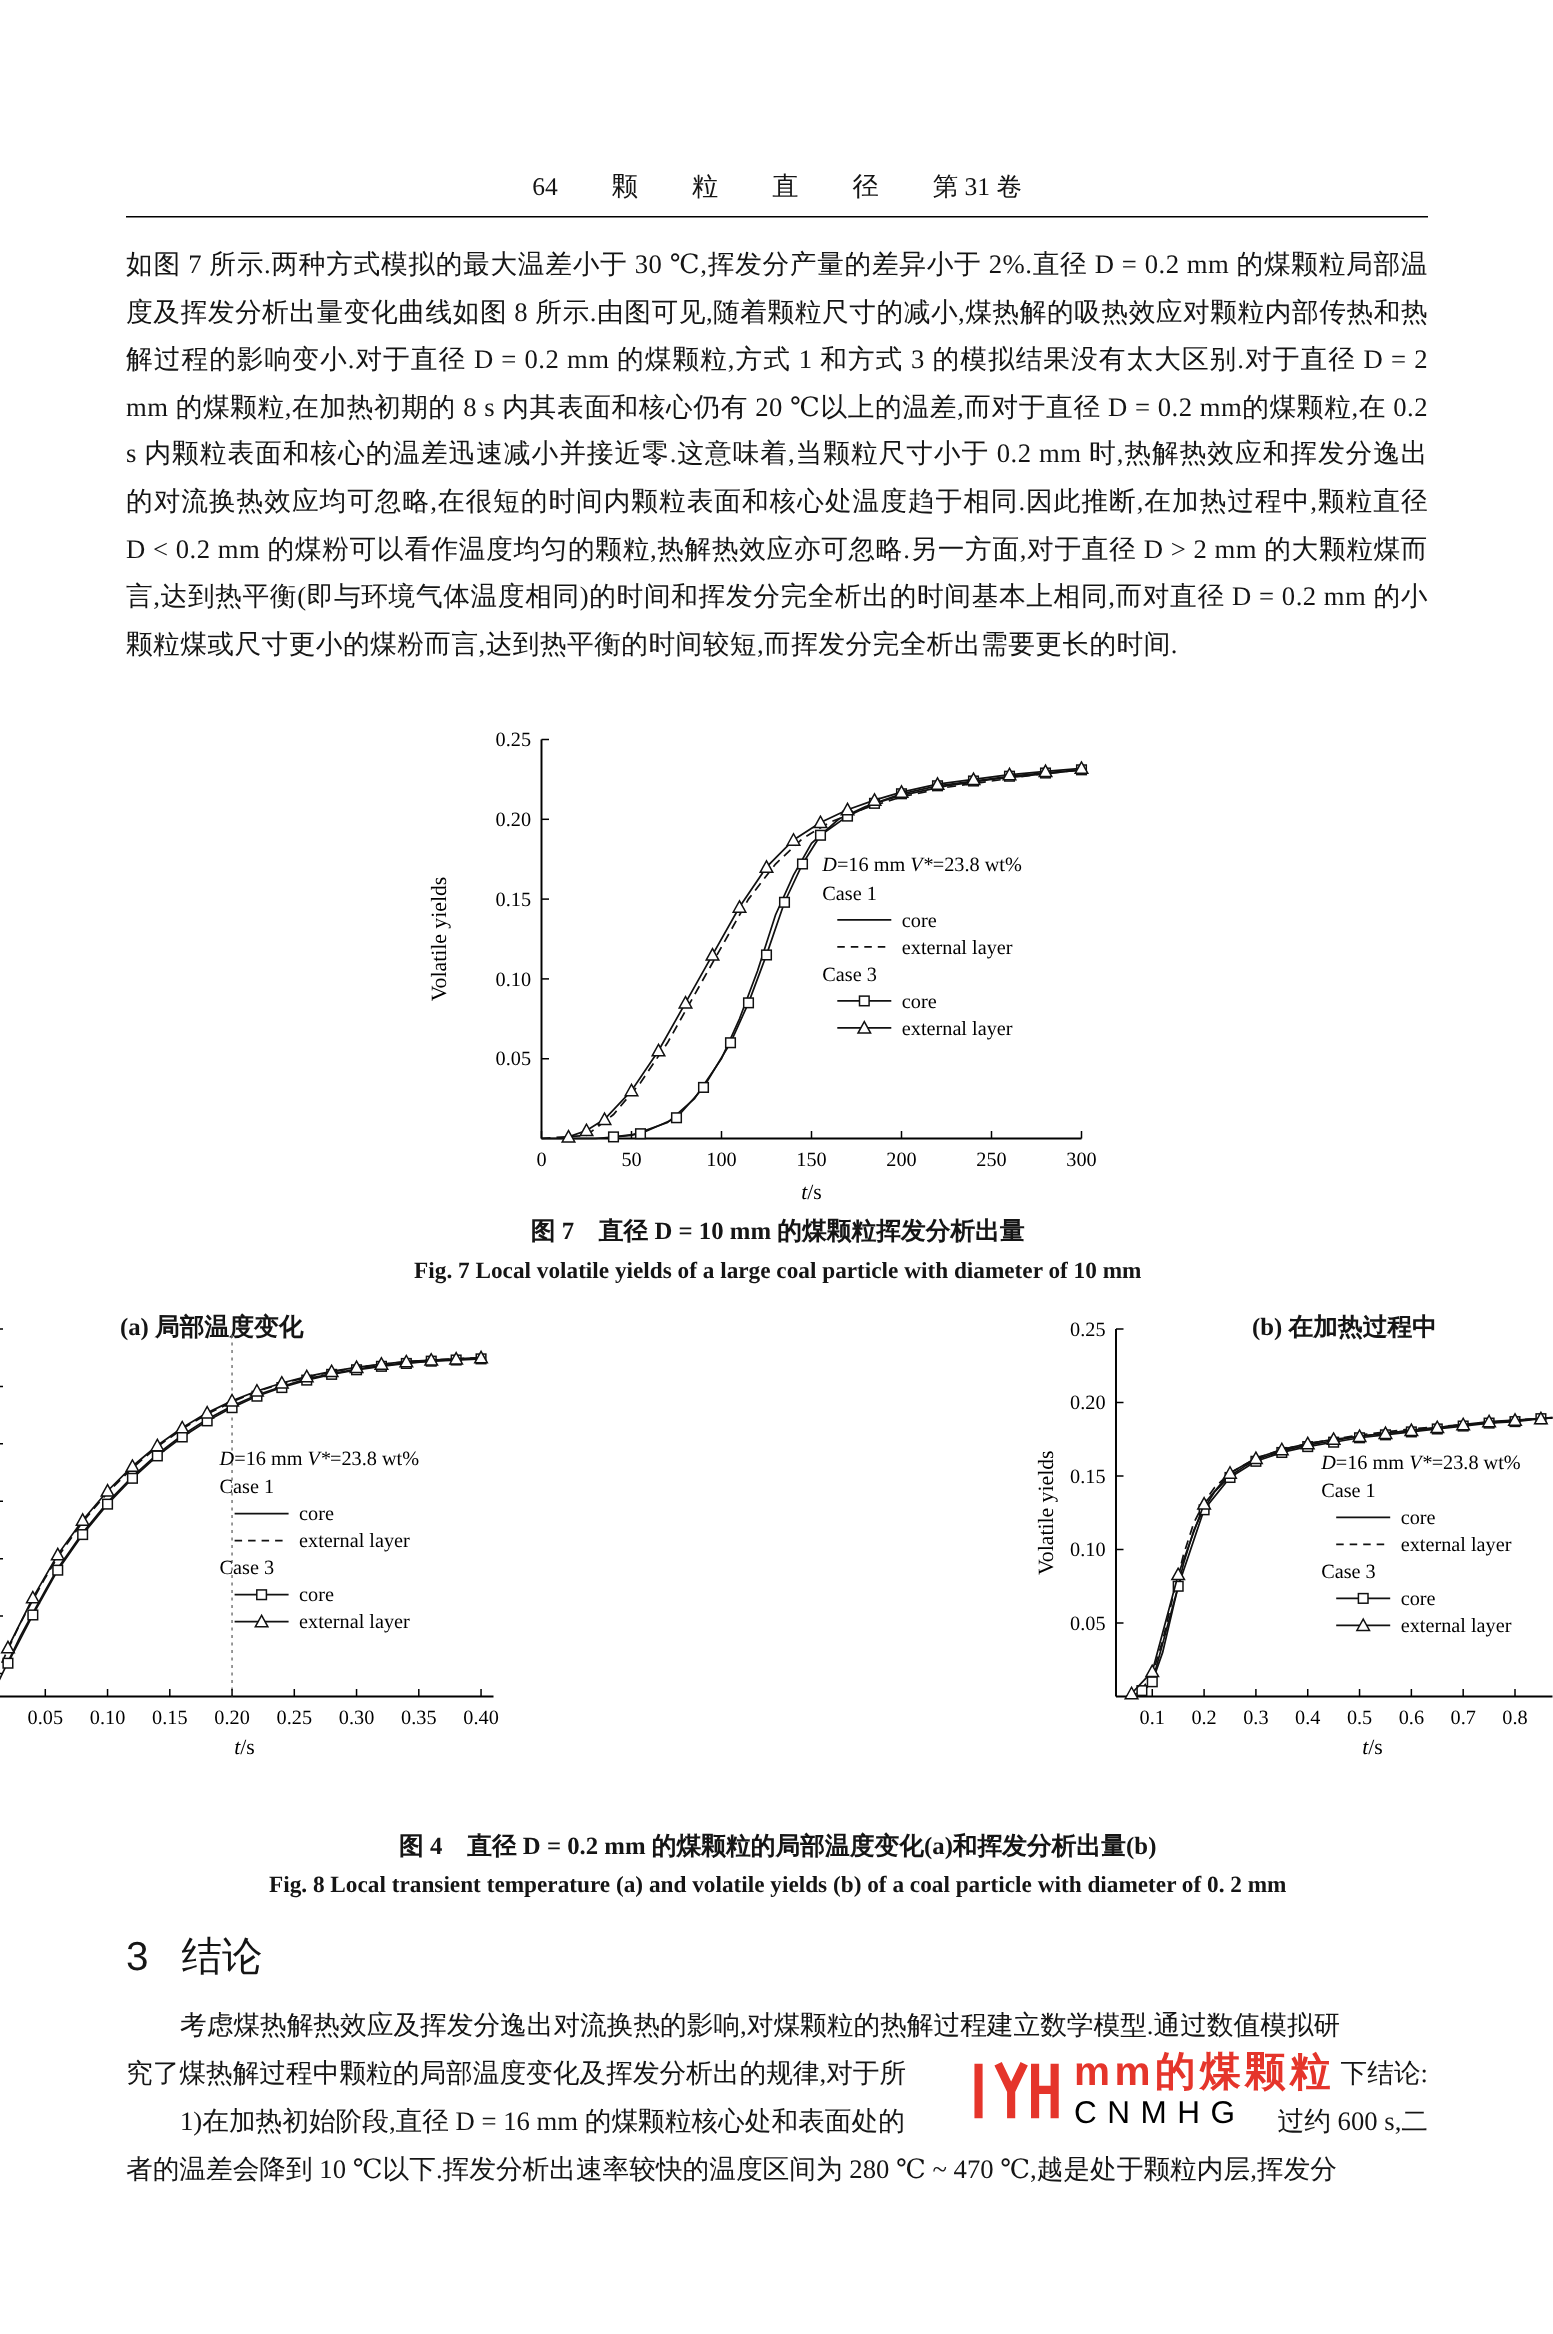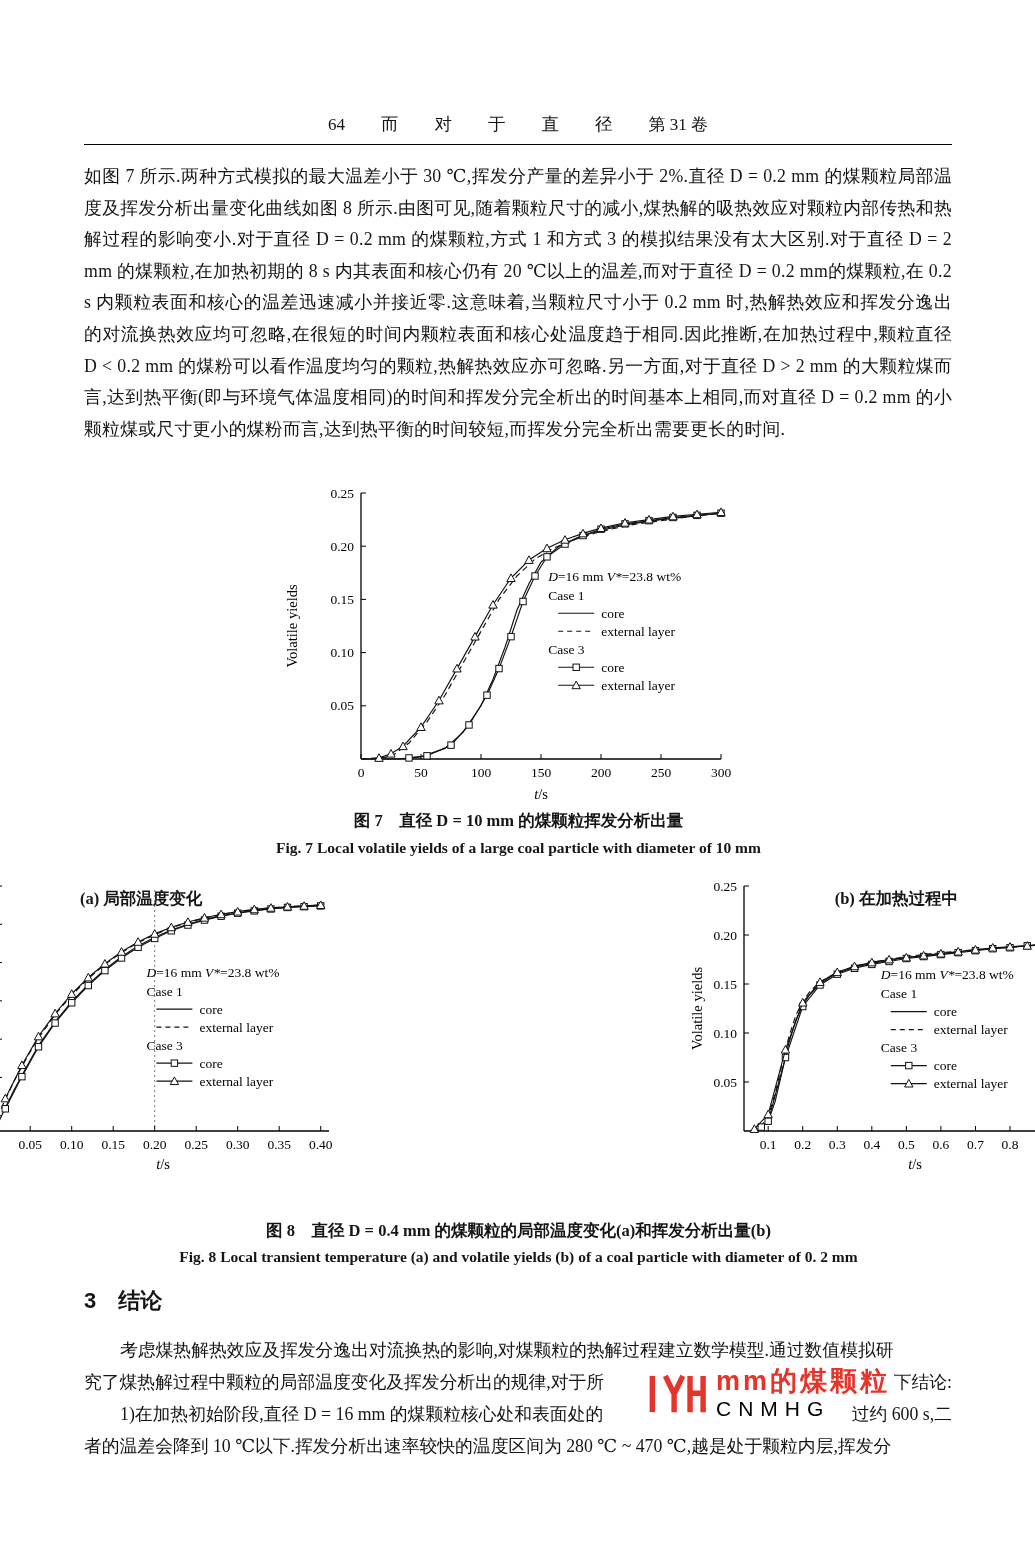--- a/index.html
+++ b/index.html
@@ -5,46 +5,46 @@
   *{margin:0;padding:0;box-sizing:border-box}
   html,body{width:1035px;height:1556px;background:#fff;overflow:hidden}
   body{font-family:"Liberation Serif","DejaVu Serif",serif;color:#151515;position:relative}
   .header{position:absolute;left:84px;top:112px;width:868px;display:flex;justify-content:center;align-items:baseline;font-size:17px;padding-bottom:8px;border-bottom:1.8px solid #000}
   .journal-title{letter-spacing:36px;padding-left:36px;font-size:17.5px}
   .main-par{position:absolute;left:84px;top:161px;width:868px;font-size:17.8px;line-height:31.6px;text-align:justify;letter-spacing:.3px}
   .chart{position:absolute}
   #host-fig7{left:281px;top:477px}
   .fig8-row{position:absolute;left:80px;top:872px;width:878px;display:flex;justify-content:space-between}
   .fig8-col{display:flex;flex-direction:column;align-items:center}
-  .subcap{font-size:16.5px;font-weight:bold;margin-top:16px}
+  .subcap{font-size:16.5px;font-weight:bold;margin-top:2px}
   .figcap{position:absolute;left:2px;right:0;text-align:center;font-weight:bold}
   .cap7-zh{top:810px;font-size:16.5px}
   .cap7-en{top:839px;font-size:15.5px}
   .cap8-zh{top:1220px;font-size:16.5px}
   .cap8-en{top:1248px;font-size:15.5px}
-  .h3{position:absolute;left:84px;top:1286px;font-size:22px;font-weight:bold;font-family:"Liberation Sans","DejaVu Sans",sans-serif}
+  .h3{position:absolute;left:84px;top:1286px;font-size:27px;font-weight:normal;font-family:"Liberation Sans","DejaVu Sans",sans-serif}
   .h3 .num{margin-right:22px}
   .concl{position:absolute;left:84px;top:1334px;width:868px;font-size:17.8px;line-height:32px;z-index:2}
   .cline{height:32px;white-space:nowrap}
   .cline.indent{text-indent:36px}
   .cline.split{display:flex;justify-content:space-between;text-indent:0}
   .cline.split.indent span:first-child{padding-left:36px}
   .watermark{position:absolute;left:642px;top:1364px;z-index:1;background:#fff;display:flex;align-items:center;gap:10px;padding:2px 6px}
   .wm-texts{display:flex;flex-direction:column;line-height:1.15}
   .wm-zh{font-family:"Liberation Sans","DejaVu Sans",sans-serif;font-weight:bold;font-size:27px;color:#e5352b;letter-spacing:3px}
   .wm-en{font-family:"Liberation Sans","DejaVu Sans",sans-serif;font-size:21px;color:#000000;letter-spacing:7px}
   .wanfang{position:absolute;left:92px;top:1568px;font-size:17px;color:#333;letter-spacing:2px}
   svg text{fill:#000;font-family:"Liberation Serif","DejaVu Serif",serif}
 </style>
 </head>
 <body>
 
 <div class="header">
   <span>64</span>
-  <span class="journal-title">而对于直径</span>
+  <span class="journal-title">颗粒直径</span>
   <span>第 31 卷</span>
 </div>
 
 <p class="main-par">如图 7 所示.两种方式模拟的最大温差小于 30 ℃,挥发分产量的差异小于 2%.直径 D = 0.2 mm 的煤颗粒局部温度及挥发分析出量变化曲线如图 8 所示.由图可见,随着颗粒尺寸的减小,煤热解的吸热效应对颗粒内部传热和热解过程的影响变小.对于直径 D = 0.2 mm 的煤颗粒,方式 1 和方式 3 的模拟结果没有太大区别.对于直径 D = 2 mm 的煤颗粒,在加热初期的 8 s 内其表面和核心仍有 20 ℃以上的温差,而对于直径 D = 0.2 mm的煤颗粒,在 0.2 s 内颗粒表面和核心的温差迅速减小并接近零.这意味着,当颗粒尺寸小于 0.2 mm 时,热解热效应和挥发分逸出的对流换热效应均可忽略,在很短的时间内颗粒表面和核心处温度趋于相同.因此推断,在加热过程中,颗粒直径 D &lt; 0.2 mm 的煤粉可以看作温度均匀的颗粒,热解热效应亦可忽略.另一方面,对于直径 D &gt; 2 mm 的大颗粒煤而言,达到热平衡(即与环境气体温度相同)的时间和挥发分完全析出的时间基本上相同,而对直径 D = 0.2 mm 的小颗粒煤或尺寸更小的煤粉而言,达到热平衡的时间较短,而挥发分完全析出需要更长的时间.</p>
 
 <div class="chart" id="host-fig7"><svg width="470" height="330">
       <line x1="80" y1="16" x2="80" y2="282" stroke="#000" stroke-width="1.3"></line>
       <line x1="80" y1="282" x2="440" y2="282" stroke="#000" stroke-width="1.3"></line>
       <line x1="80" y1="228.8" x2="85" y2="228.8" stroke="#000" stroke-width="1"></line>
       <text x="73" y="233.3" text-anchor="end" font-size="13.5">0.05</text>
@@ -320,21 +320,21 @@
           <rect x="219.60000000000002" y="190.4" width="6.4" height="6.4" fill="#fff" stroke="#111" stroke-width="1"></rect>
           <text x="247.8" y="198.1" font-size="13.5">core</text>
           <line x1="204.8" y1="211.6" x2="240.8" y2="211.6" stroke="#111" stroke-width="1.15"></line>
           <polygon points="222.8,207.4 218.60000000000002,215 227,215" fill="#fff" stroke="#111" stroke-width="1"></polygon>
           <text x="247.8" y="216.1" font-size="13.5">external layer</text>
         </svg></div>
     <div class="subcap">(b) 在加热过程中</div>
   </div>
 </div>
 
-<div class="figcap cap8-zh">图 8　直径 D = 0.4 mm 的煤颗粒的局部温度变化(a)和挥发分析出量(b)</div>
+<div class="figcap cap8-zh">图 4　直径 D = 0.2 mm 的煤颗粒的局部温度变化(a)和挥发分析出量(b)</div>
 <div class="figcap cap8-en">Fig. 8    Local transient temperature (a) and volatile yields (b) of a coal particle with diameter of 0. 2 mm</div>
 
 <div class="h3">
   <span class="num">3</span><span>结论</span>
 </div>
 
 <div class="concl">
   <div class="cline indent">考虑煤热解热效应及挥发分逸出对流换热的影响,对煤颗粒的热解过程建立数学模型.通过数值模拟研</div>
   <div class="cline split">
     <span>究了煤热解过程中颗粒的局部温度变化及挥发分析出的规律,对于所</span>

